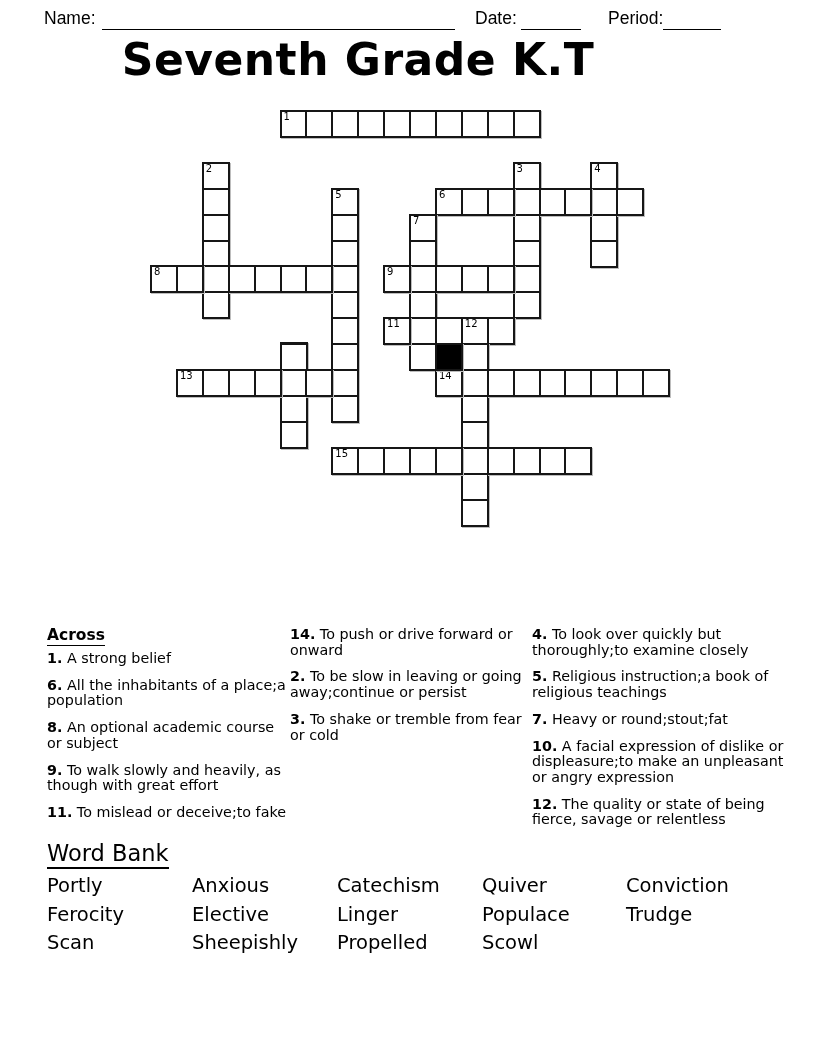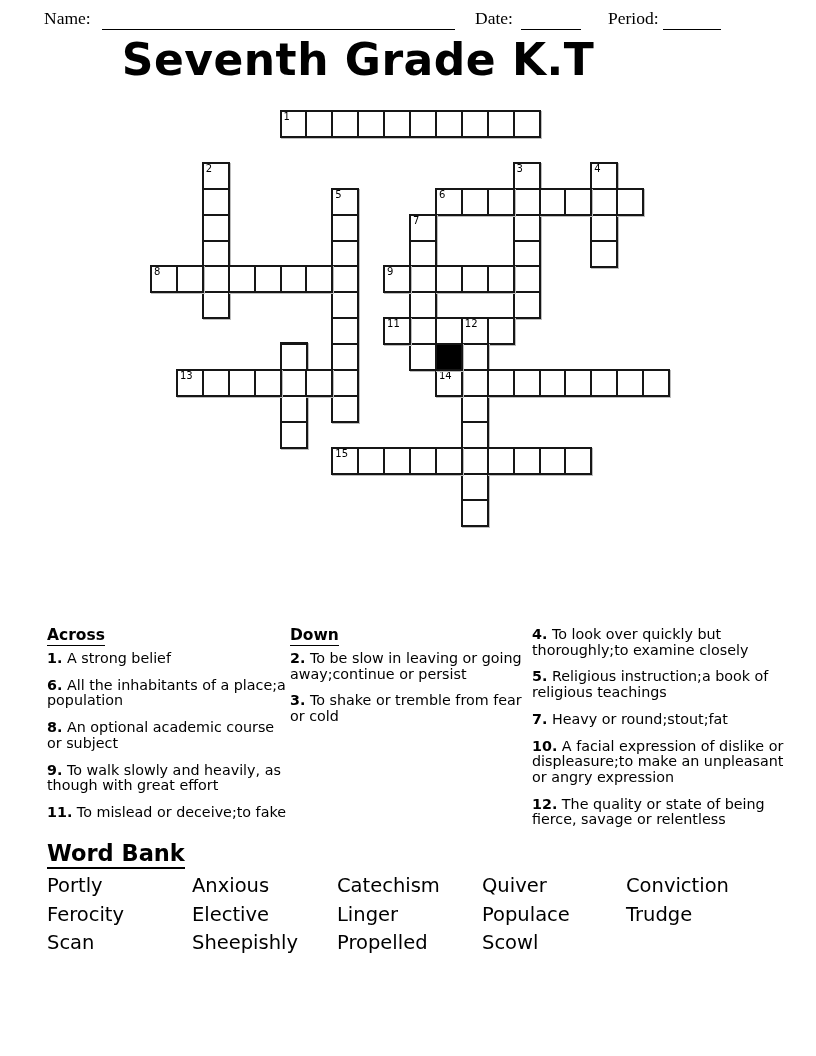--- a/index.html
+++ b/index.html
@@ -1,20 +1,20 @@
 <!DOCTYPE html>
 <html><head>
 <meta charset="utf-8">
 <style>
   html,body{margin:0;padding:0;background:#fff;}
   .page{position:relative;width:816px;height:1056px;background:#fff;overflow:hidden;
         font-family:"Liberation Sans",sans-serif;color:#000;}
 
   
-  .hdr-label{position:absolute;top:8px;font-size:17.5px;font-family:Liberation Serif, serif;}
+  .hdr-label{position:absolute;top:8px;font-size:17.5px;font-family:Liberation Sans, sans-serif;}
   .hdr-line{position:absolute;top:29px;height:0;border-bottom:1.6px solid #000;}
 
   
   .title{position:absolute;top:34px;left:0;width:716px;margin:0;text-align:center;
          font-family:"DejaVu Sans",sans-serif;font-size:44px;font-weight:bold;letter-spacing:0.5px;}
 
   
   #grid{position:absolute;left:150px;top:110px;width:560px;height:420px;}
   .cw-cell{position:absolute;box-sizing:border-box;width:28.1px;height:28.1px;
            background:#fff;border:2.2px solid #161616;box-shadow:1px 1px 0 #bdbdbd;}
@@ -25,21 +25,21 @@
   
   .clue-col{position:absolute;top:627px;font-family:"DejaVu Sans",sans-serif;
             font-size:14.3px;line-height:1.1;}
   .clue{margin-bottom:11px;}
   .clue b{font-weight:bold;}
   .clue-heading{font-size:15.5px;font-weight:bold;margin-bottom:7px;}
   .clue-heading span{border-bottom:1.7px solid #000;padding-bottom:1px;}
 
   
   .wb-heading{position:absolute;left:47px;top:840px;font-family:"DejaVu Sans",sans-serif;
-              font-size:22.5px;font-weight:bold;}
+              font-size:22.5px;font-weight:normal;}
   .wb-heading{border-bottom:0;}
   .wb-heading-inner{border-bottom:2.2px solid #000;padding-bottom:1px;}
   .wb-grid{position:absolute;left:47px;top:872px;width:745px;display:grid;
            grid-template-columns:145px 145px 145px 144px auto;
            font-family:"DejaVu Sans",sans-serif;font-size:19.5px;line-height:28.6px;}
 </style>
 </head>
 <body>
 
 <div class="page">
@@ -186,21 +186,21 @@
 
   <div class="clue-col" id="cluecol-0" style="left:47px;width:240px">
       <div class="clue-heading"><span>Across</span></div>
       <div class="clue"><b>1.</b><span> A strong belief</span></div>
       <div class="clue"><b>6.</b><span> All the inhabitants of a place;a population</span></div>
       <div class="clue"><b>8.</b><span> An optional academic course or subject</span></div>
       <div class="clue"><b>9.</b><span> To walk slowly and heavily, as though with great effort</span></div>
       <div class="clue"><b>11.</b><span> To mislead or deceive;to fake</span></div>
     </div>
   <div class="clue-col" id="cluecol-1" style="left:290px;width:248px">
-      <div class="clue-heading"><span>Down</span></div>
+      <div class="clue"><b>14.</b><span> To push or drive forward or onward</span></div>
       <div class="clue"><b>2.</b><span> To be slow in leaving or going away;continue or persist</span></div>
       <div class="clue"><b>3.</b><span> To shake or tremble from fear or cold</span></div>
     </div>
   <div class="clue-col" id="cluecol-2" style="left:532px;width:260px">
       <div class="clue"><b>4.</b><span> To look over quickly but thoroughly;to examine closely</span></div>
       <div class="clue"><b>5.</b><span> Religious instruction;a book of religious teachings</span></div>
       <div class="clue"><b>7.</b><span> Heavy or round;stout;fat</span></div>
       <div class="clue"><b>10.</b><span> A facial expression of dislike or displeasure;to make an unpleasant or angry expression</span></div>
       <div class="clue"><b>12.</b><span> The quality or state of being fierce, savage or relentless</span></div>
     </div>

